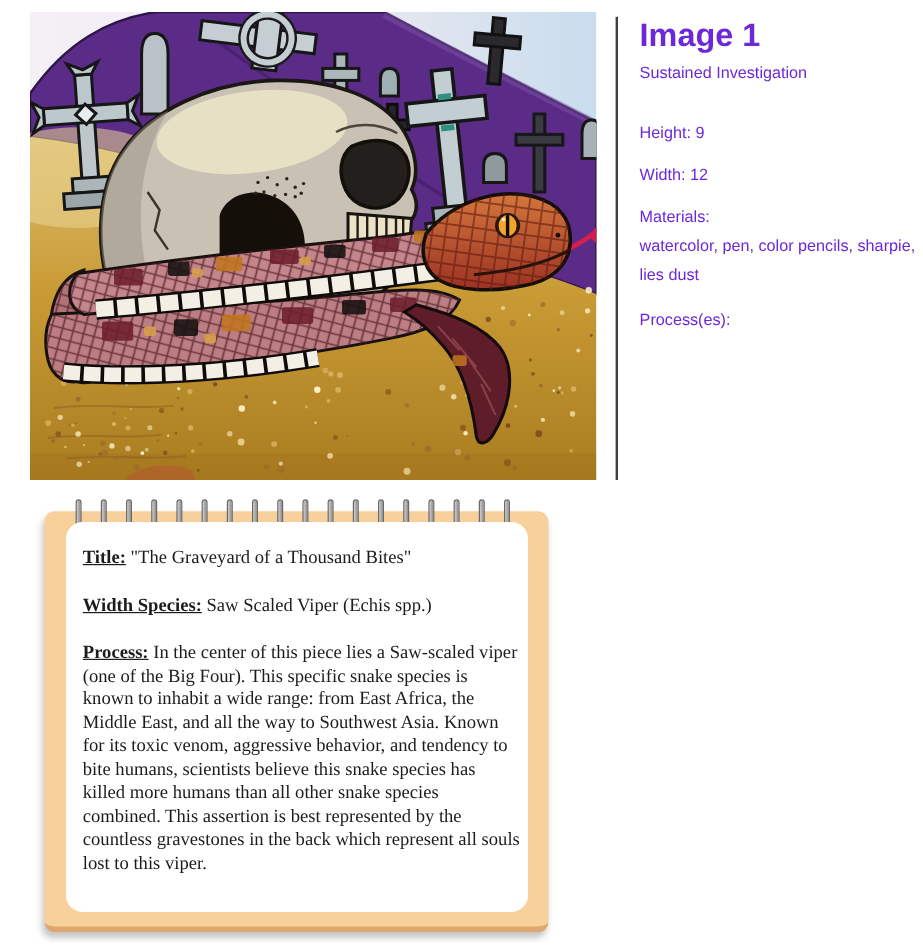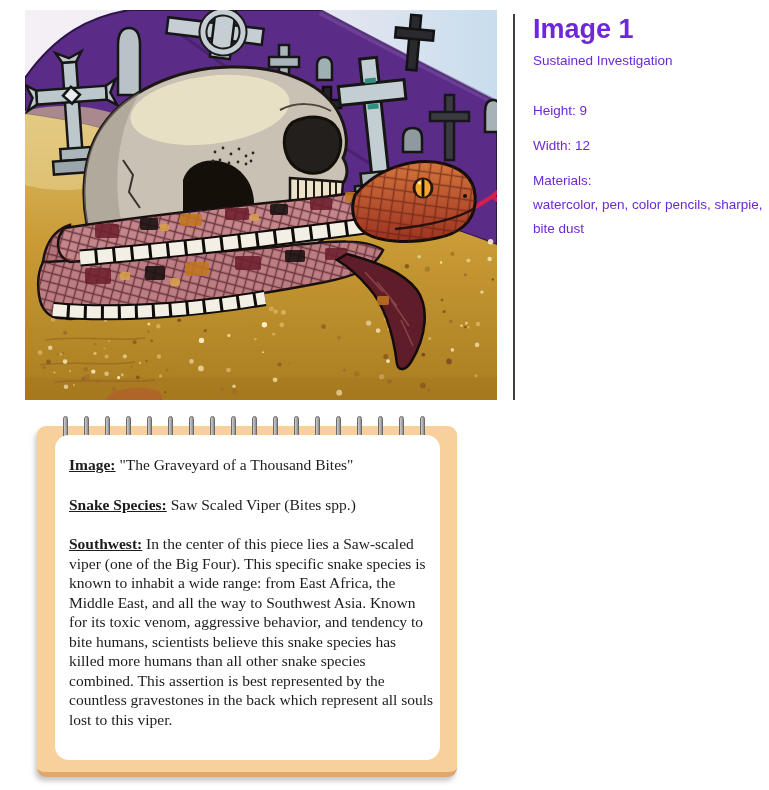--- a/index.html
+++ b/index.html
@@ -381,23 +381,24 @@
   <div class="divider"></div>
 
   <aside class="meta">
     <h1>Image 1</h1>
     <div class="sub">Sustained Investigation</div>
     <div class="line1">Height: 9</div>
     <div class="line1">Width: 12</div>
     <div class="grp">
       <div class="lbl">Materials:</div>
       <div class="vline">watercolor, pen, color pencils, sharpie,</div>
-      <div class="vline">bite dust</div>
+      <div class="vline">lies dust</div>
     </div>
     <div class="grp grp2">
+      <div class="lbl">Process(es):</div>
     </div>
   </aside>
 
   <div class="notepad">
     <div class="pins" id="pins">
         <div class="pin">
           <div class="stem"></div>
           <div class="ball"></div>
         </div>
         <div class="pin">
@@ -464,27 +465,27 @@
           <div class="stem"></div>
           <div class="ball"></div>
         </div>
         <div class="pin">
           <div class="stem"></div>
           <div class="ball"></div>
         </div>
       </div>
     <div class="paper">
       <p>
-        <span class="plabel">Image:</span>
+        <span class="plabel">Title:</span>
         <span>"The Graveyard of a Thousand Bites"</span>
       </p>
       <p>
-        <span class="plabel">Snake Species:</span>
-        <span>Saw Scaled Viper (Bites spp.)</span>
+        <span class="plabel">Width Species:</span>
+        <span>Saw Scaled Viper (Echis spp.)</span>
       </p>
       <p class="resp">
-        <span class="plabel">Southwest:</span>
+        <span class="plabel">Process:</span>
         <span>In the center of this piece lies a Saw-scaled viper (one of the Big Four). This specific snake species is known to inhabit a wide range: from East Africa, the Middle East, and all the way to Southwest Asia. Known for its toxic venom, aggressive behavior, and tendency to bite humans, scientists believe this snake species has killed more humans than all other snake species combined. This assertion is best represented by the countless gravestones in the back which represent all souls lost to this viper.</span>
       </p>
     </div>
   </div>
 
 </div>
 
 </body></html>

